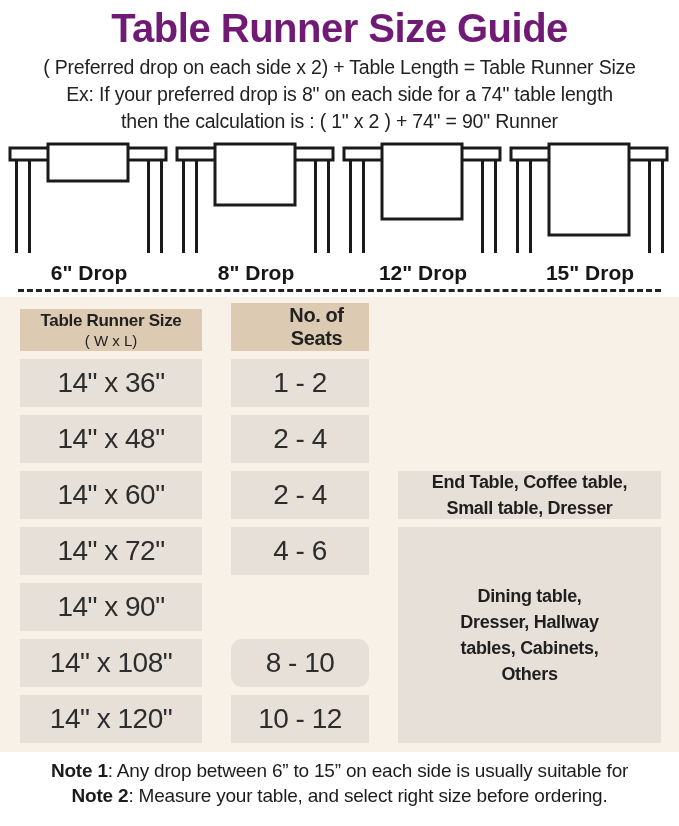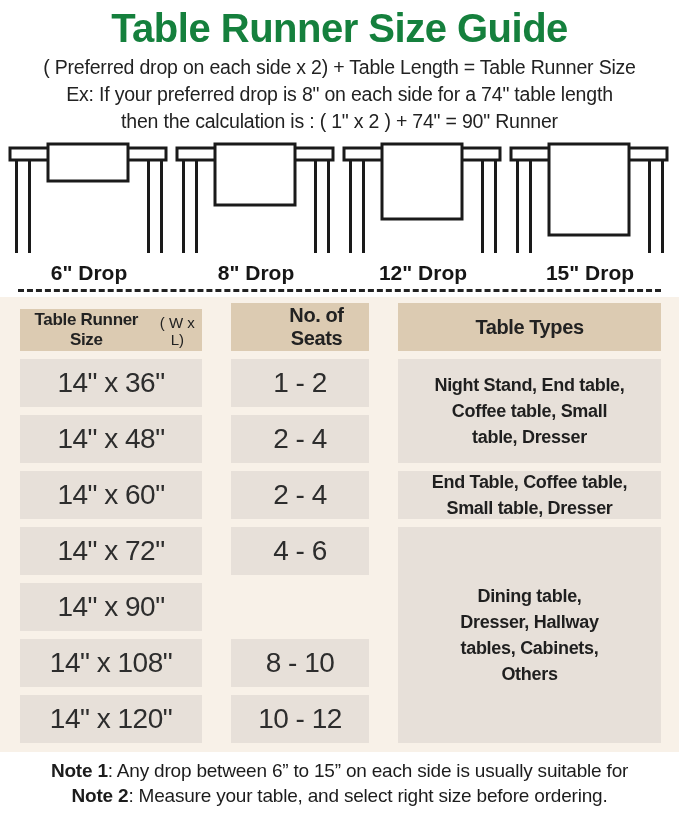--- a/index.html
+++ b/index.html
@@ -20,21 +20,21 @@
   }
   .page{width:679px;height:826px;position:relative;}
 
   .title{
     text-align:center;
     font-size:40px;
     font-weight:800;
     letter-spacing:-0.5px;
     padding-top:4px;
     line-height:1.2;
-    color:#15803d;
+    color:#701a75;
   }
   .formula{
     text-align:center;
     color:#222;
   }
   .formula .f-line1{font-size:19.5px;line-height:27px;margin-top:2px;letter-spacing:-0.2px;white-space:nowrap;}
   .formula .f-line2{font-size:19.5px;line-height:27px;letter-spacing:-0.2px;white-space:nowrap;}
   .formula .f-line3{font-size:19.5px;line-height:27px;letter-spacing:-0.2px;white-space:nowrap;}
 
   .figures{
@@ -76,21 +76,21 @@
     display:flex;
     align-items:center;
     justify-content:center;
     text-align:center;
   }
   .hdr{
     background:var(--header-cell-bg,#dccbb2);
     font-weight:bold;
     color:#222;
   }
-  .hdr-col1{flex-direction:row;line-height:1.15;margin-top:6px;}
+  .hdr-col1{flex-direction:column;line-height:1.15;margin-top:6px;}
   .hdr-line1{font-size:17px;letter-spacing:-0.3px;font-weight:bold;}
   .hdr-line2{font-size:15px;font-weight:400;margin-top:2px;}
   .hdr-single{font-size:20px;letter-spacing:-0.4px;}
   .data{
     background:var(--data-cell-bg,#e7e0d9);
     color:var(--text-mid,#2d2d2d);
   }
   .val{font-size:28px;letter-spacing:-0.5px;font-weight:400;}
   .types{
     font-size:18px;
@@ -180,45 +180,41 @@
   <hr class="divider">
 
   <div class="size-panel">
     <div class="size-grid">
 
       <div class="cell hdr hdr-col1" style="grid-column:1;grid-row:1;">
         <div class="hdr-line1">Table Runner Size</div>
         <div class="hdr-line2">( W x L)</div>
       </div>
       <div class="cell hdr hdr-single" style="grid-column:2;grid-row:1;padding-left:33px;">No. of Seats</div>
-      <div class="cell hdr hdr-single" style="grid-column:3;grid-row:1;">Table Types</div>
 
       <div class="cell data val" style="grid-column:1;grid-row:2;">14" x 36"</div>
       <div class="cell data val" style="grid-column:2;grid-row:2;">1 - 2</div>
 
       <div class="cell data val" style="grid-column:1;grid-row:3;">14" x 48"</div>
       <div class="cell data val" style="grid-column:2;grid-row:3;">2 - 4</div>
 
       <div class="cell data val" style="grid-column:1;grid-row:4;">14" x 60"</div>
       <div class="cell data val" style="grid-column:2;grid-row:4;">2 - 4</div>
 
       <div class="cell data val" style="grid-column:1;grid-row:5;">14" x 72"</div>
       <div class="cell data val" style="grid-column:2;grid-row:5;">4 - 6</div>
 
       <div class="cell data val" style="grid-column:1;grid-row:6;">14" x 90"</div>
 
       <div class="cell data val" style="grid-column:1;grid-row:7;">14" x 108"</div>
-      <div class="cell data val" style="grid-column:2;grid-row:7;">8 - 10</div>
+      <div class="cell data val" style="grid-column:2;grid-row:7;border-radius:11px;">8 - 10</div>
 
       <div class="cell data val" style="grid-column:1;grid-row:8;">14" x 120"</div>
       <div class="cell data val" style="grid-column:2;grid-row:8;">10 - 12</div>
 
-      <div class="cell data types" style="grid-column:3;grid-row:2 / span 2;">Night Stand, End table,
-Coffee table, Small
-table, Dresser</div>
       <div class="cell data types" style="grid-column:3;grid-row:4;">End Table, Coffee table,
 Small table, Dresser</div>
       <div class="cell data types" style="grid-column:3;grid-row:5 / span 4;">Dining table,
 Dresser, Hallway
 tables, Cabinets,
 Others</div>
 
     </div>
   </div>
 

